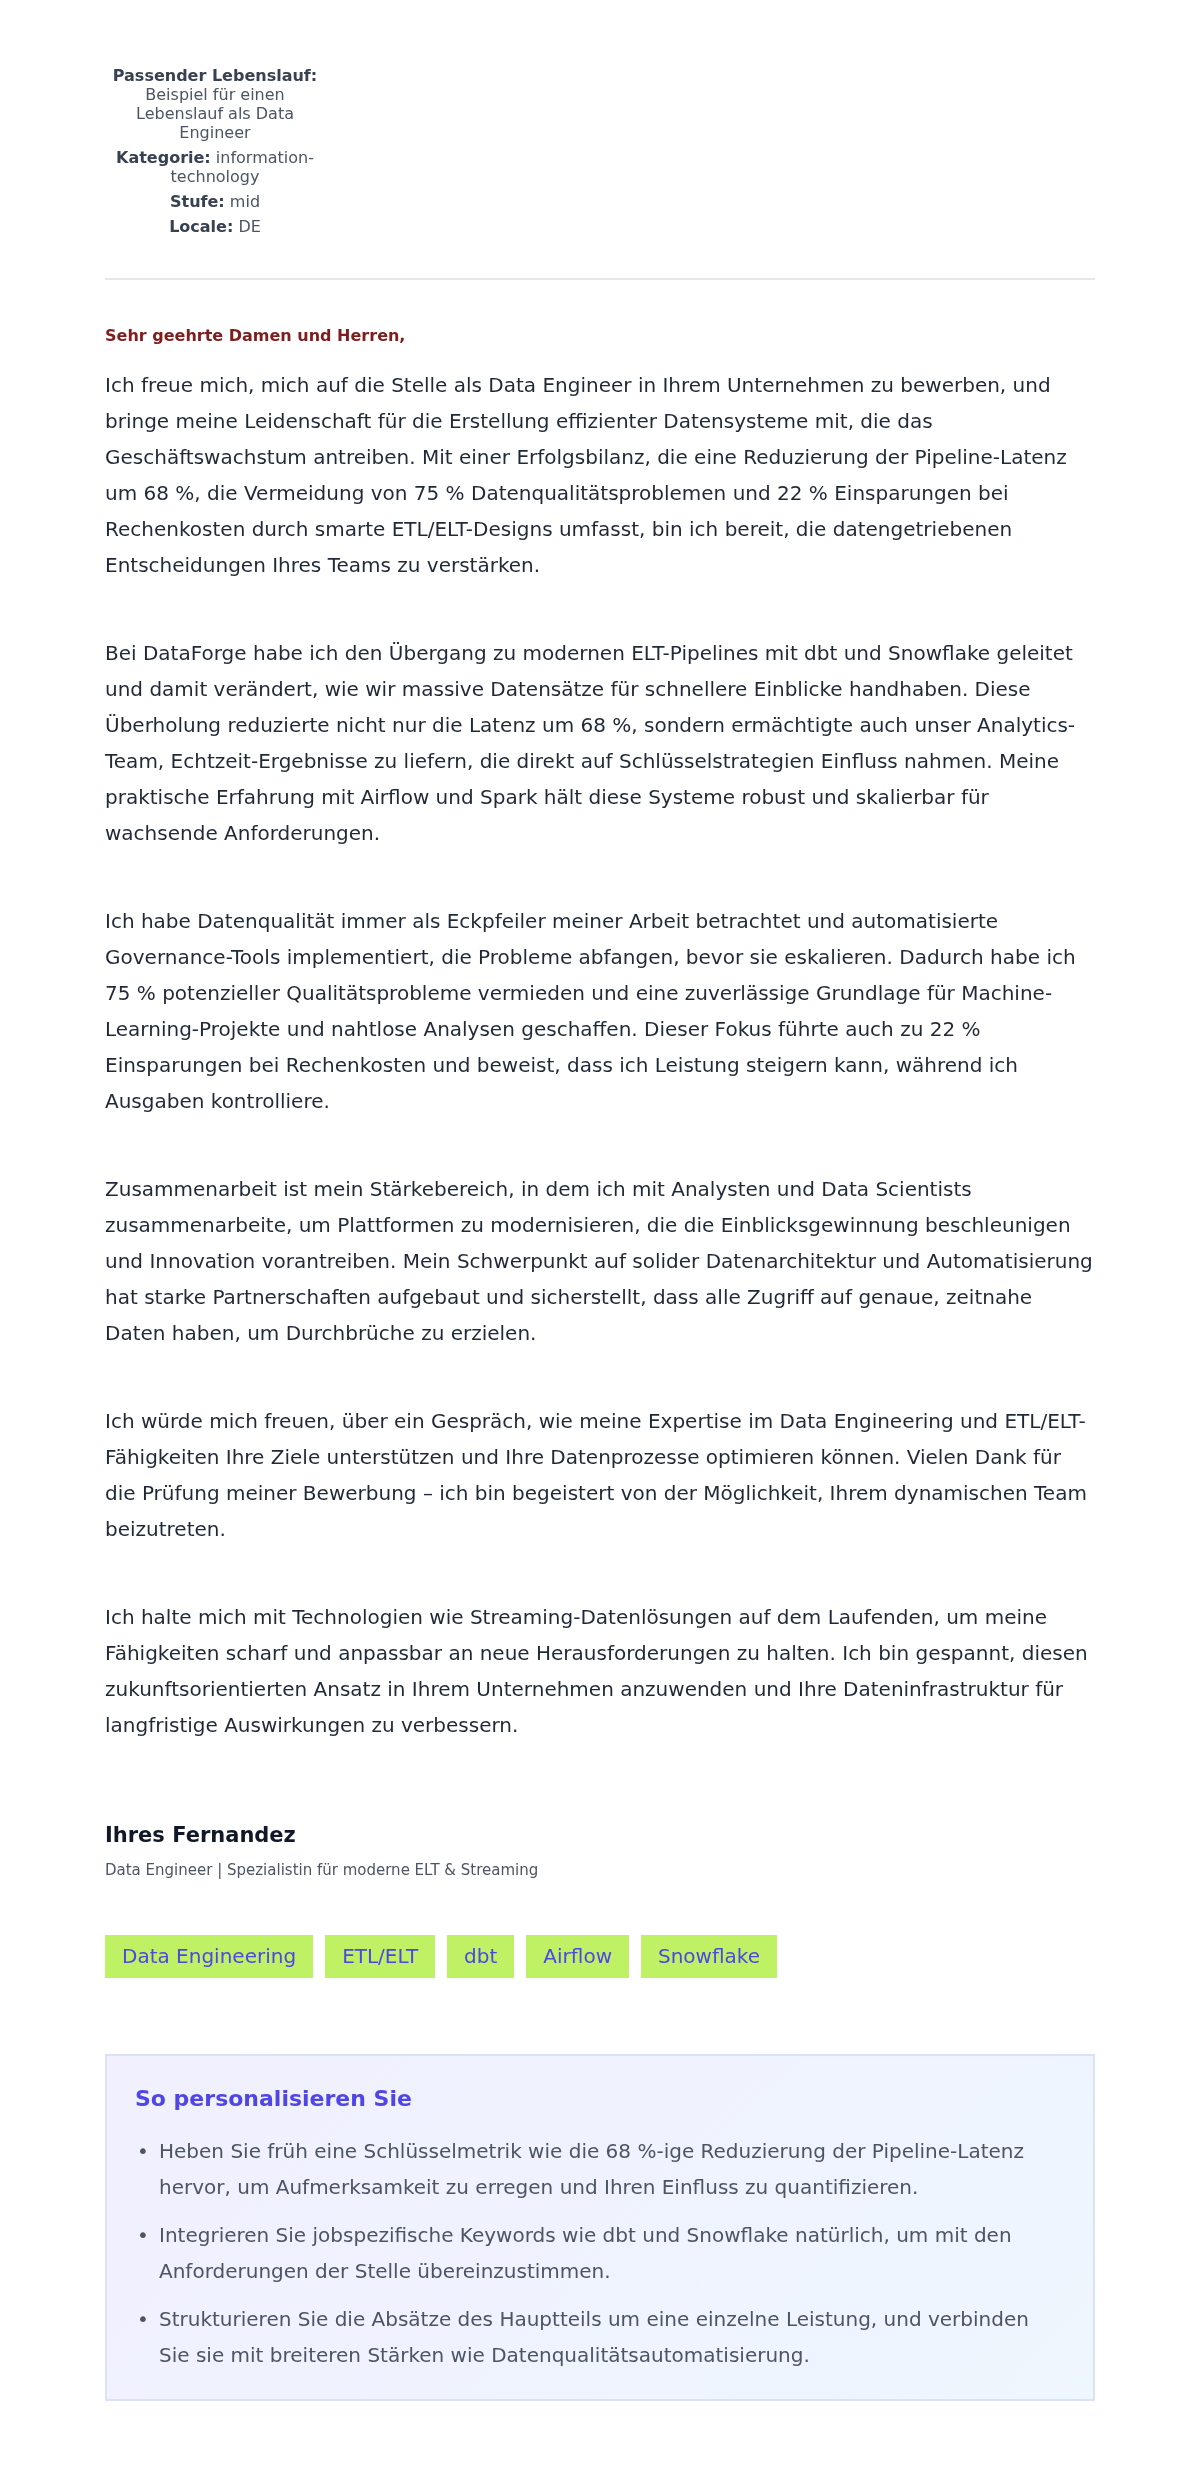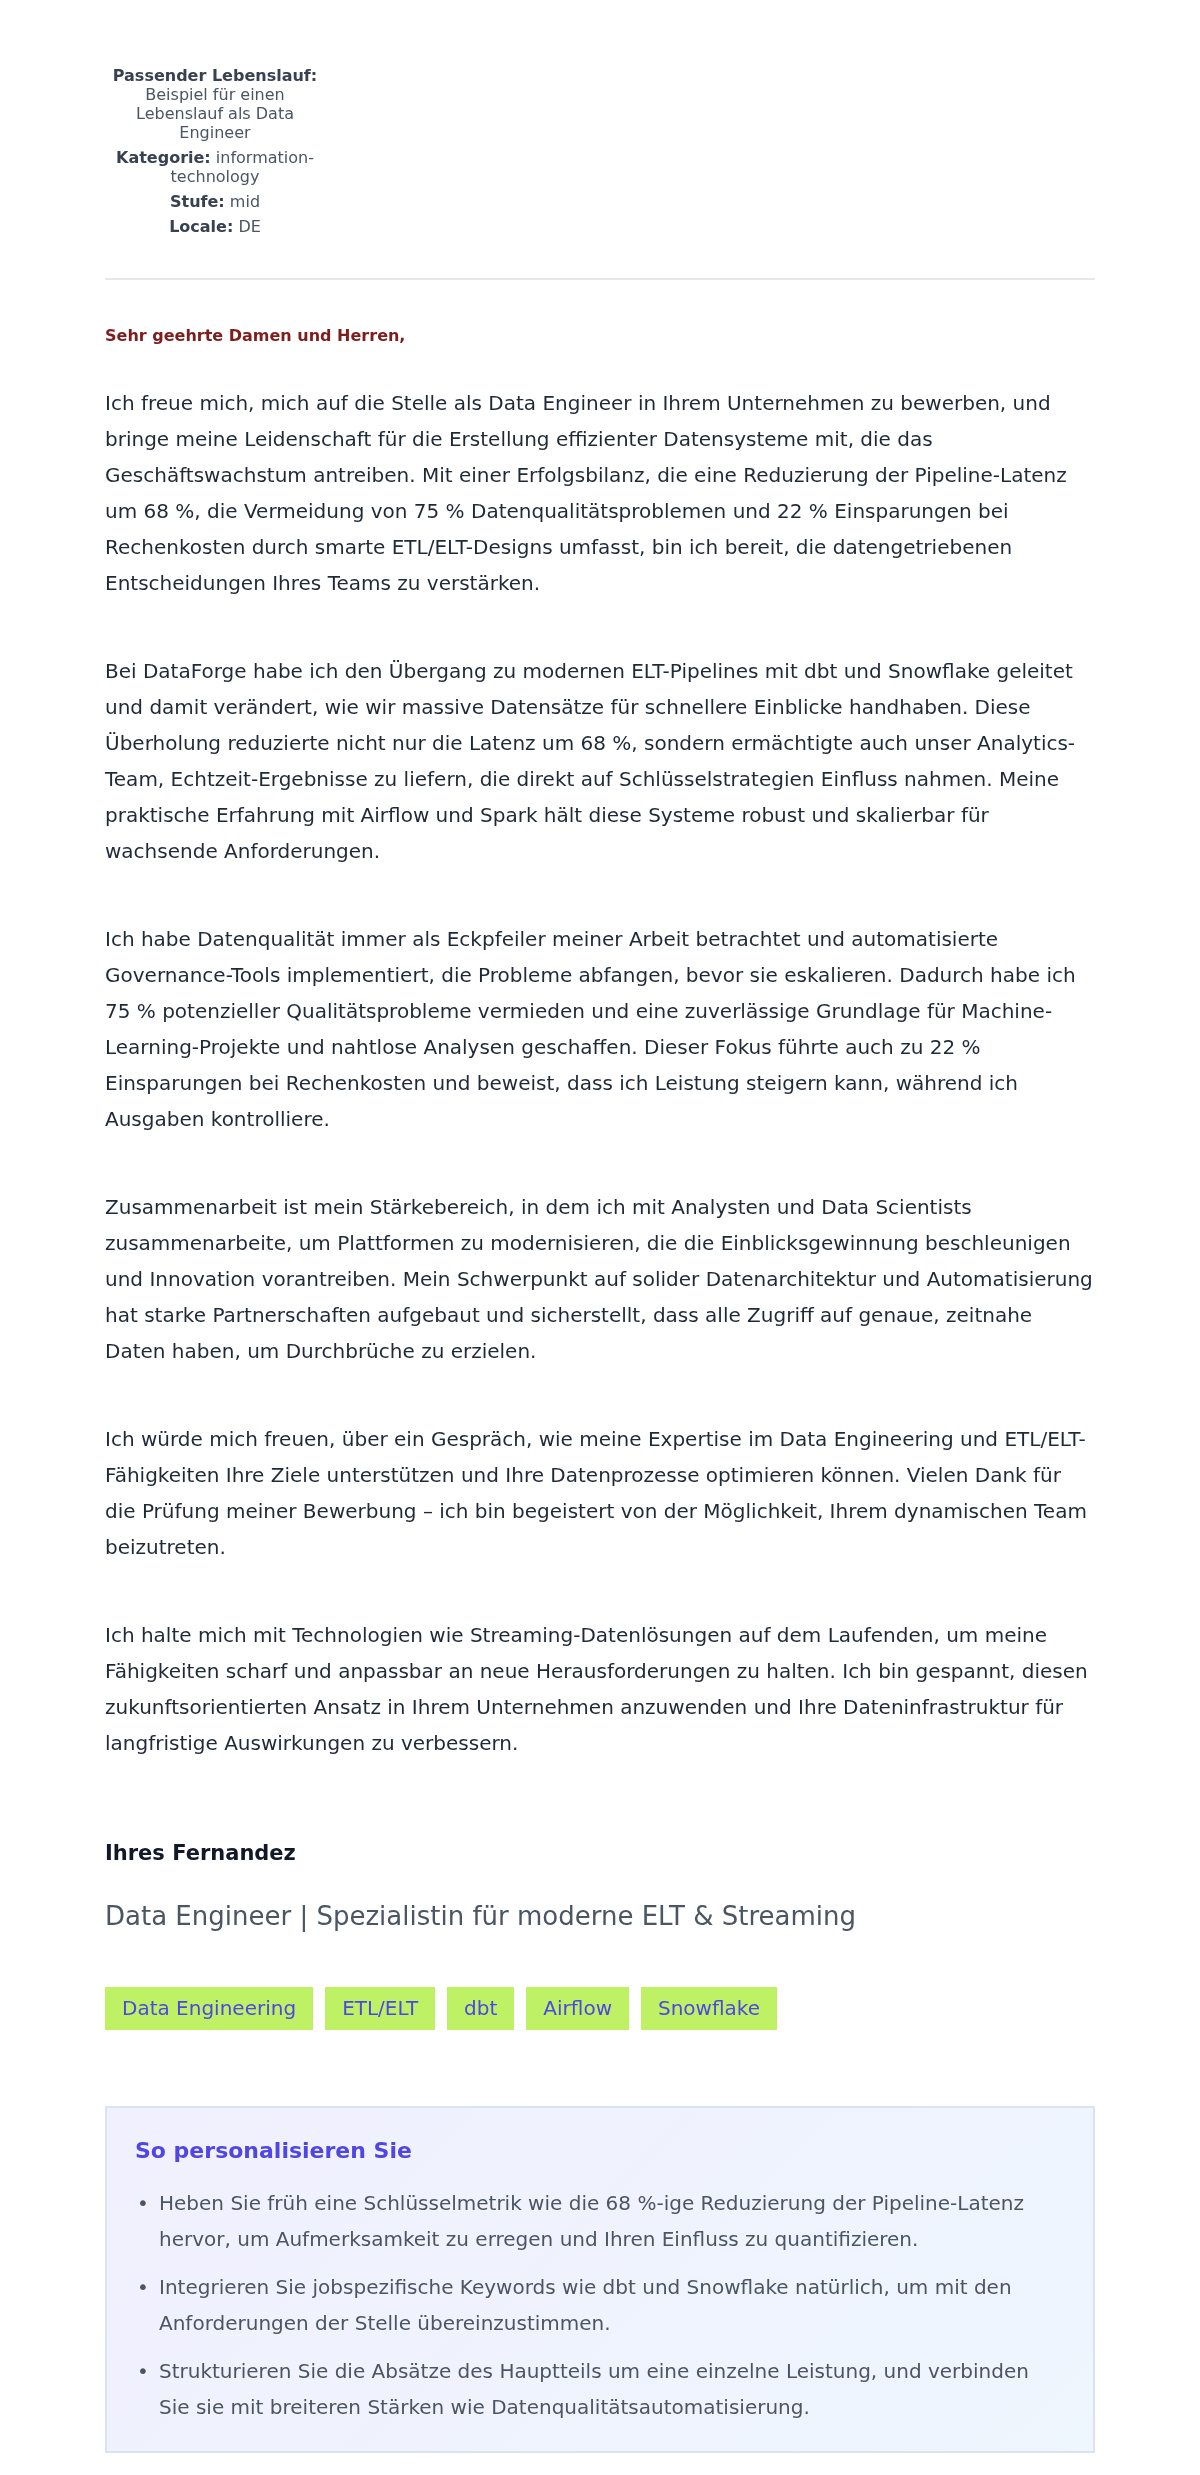--- a/index.html
+++ b/index.html
@@ -49,26 +49,26 @@
     .salutation {
       margin-top: 46px;
       font-size: 16px;
       font-weight: bold;
       color: #7f1d1d;
     }
     .body-paragraph {
       font-size: 20px;
       line-height: 36px;
       color: #1f2937;
-      margin-top: 40px;
+      margin-top: 22px;
     }
     .body-paragraph + .body-paragraph { margin-top: 52px; }
     .signature { margin-top: 80px; }
     .sig-name { font-size: 21px; font-weight: bold; color: #111827; }
-    .sig-role { font-size: 26px; color: #4b5563; margin-top: 36px; }
+    .sig-role { font-size: 15px; color: #4b5563; margin-top: 14px; }
     .tags { display: flex; gap: 12px; margin-top: 56px; }
     .tag {
       background: #bef264;
       color: #4f46e5;
       font-size: 20px;
       padding: 13px 17px;
       line-height: 17px;
     }
     .tips {
       margin-top: 76px;

